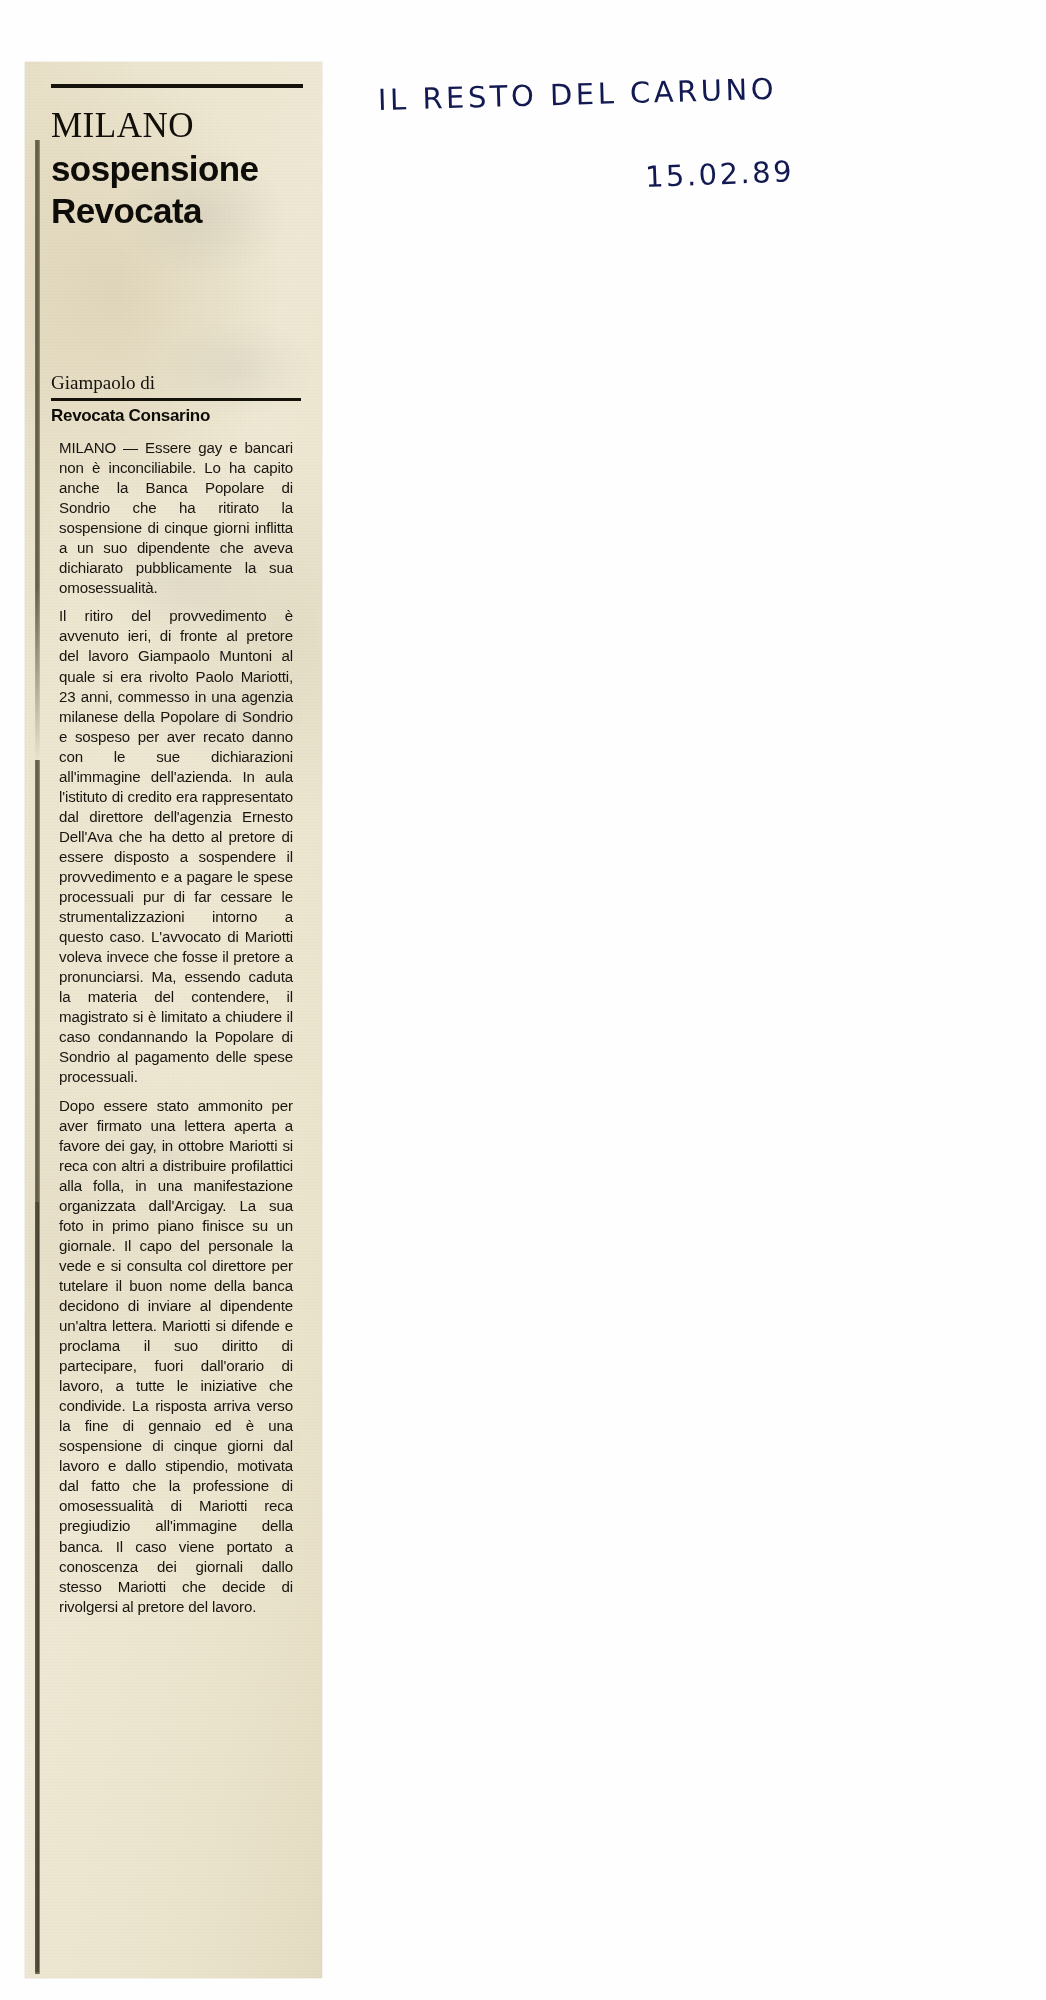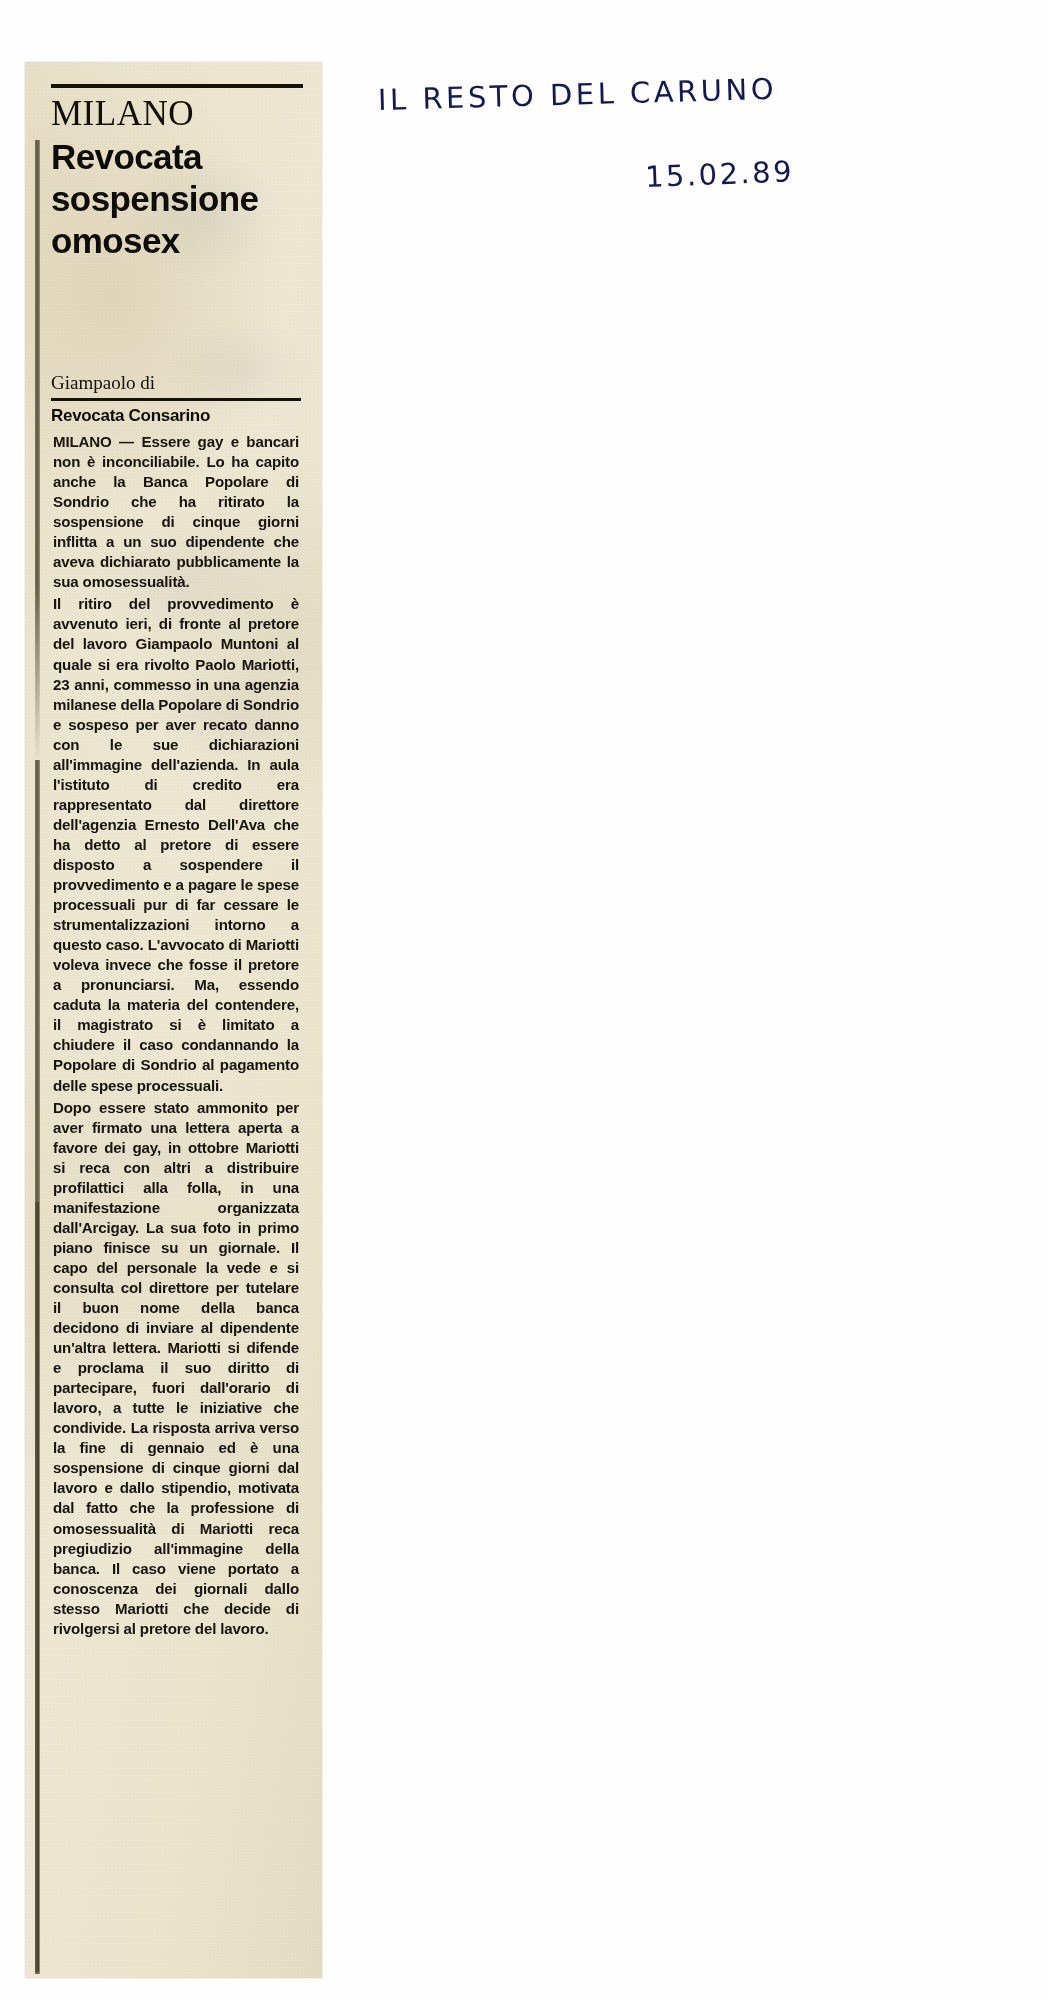--- a/index.html
+++ b/index.html
@@ -113,21 +113,21 @@
     top: 32px;
     width: 254px;
   }
   #kicker {
     font-family: "Liberation Serif", serif;
     font-size: 35px;
     line-height: 40px;
     letter-spacing: 0.5px;
     color: #120f0a;
     font-weight: 400;
-    margin: 0 0 2px 0;
+    margin: 12px 0 2px 0;
     white-space: nowrap;
   }
   .hl-line {
     font-family: "Liberation Sans", sans-serif;
     font-weight: 700;
     font-size: 35px;
     line-height: 42px;
     letter-spacing: -0.6px;
     color: #0e0c08;
     margin: 0;
@@ -168,21 +168,21 @@
     font-family: "Liberation Sans", sans-serif;
     font-size: 15.1px;
     line-height: 20.05px;
     color: #181510;
     text-align: justify;
     text-justify: inter-word;
     letter-spacing: -0.15px;
     -webkit-hyphens: none;
     hyphens: none;
   }
-  #body-text p { margin: 2px; font-weight: bold; }
+  #body-text p { margin: 8px; }
   #body-text p + p { margin-top: 0px; }
 
   
   .handwriting {
     position: absolute;
     color: #131a52;
     font-family: "DejaVu Sans", sans-serif;
     font-weight: 400;
     letter-spacing: 3.5px;
     white-space: nowrap;
@@ -215,23 +215,22 @@
     <div id="left-rule"></div>
     <div id="left-rule-fade"></div>
     <div id="left-rule-2"></div>
 
     <div id="column">
 
       <hr class="rule" id="top-rule">
 
       <div id="headline-block">
         <div id="kicker">MILANO</div>
+        <div class="hl-line">sospensione</div>
         <div class="hl-line">Revocata</div>
-        <div class="hl-line">sospensione</div>
-        <div class="hl-line">omosex</div>
       </div>
 
       <div id="byline-block">
         <div id="servizio-di">Giampaolo di</div>
         <div id="byline-rule"></div>
         <div id="byline-name">Revocata Consarino</div>
       </div>
 
       <div id="body-text">
         <p>MILANO — Essere gay e bancari non è inconciliabile. Lo ha capito anche la Banca Popolare di Sondrio che ha ritirato la sospensione di cinque giorni inflitta a un suo dipendente che aveva dichiarato pubblicamente la sua omosessualità.</p>

